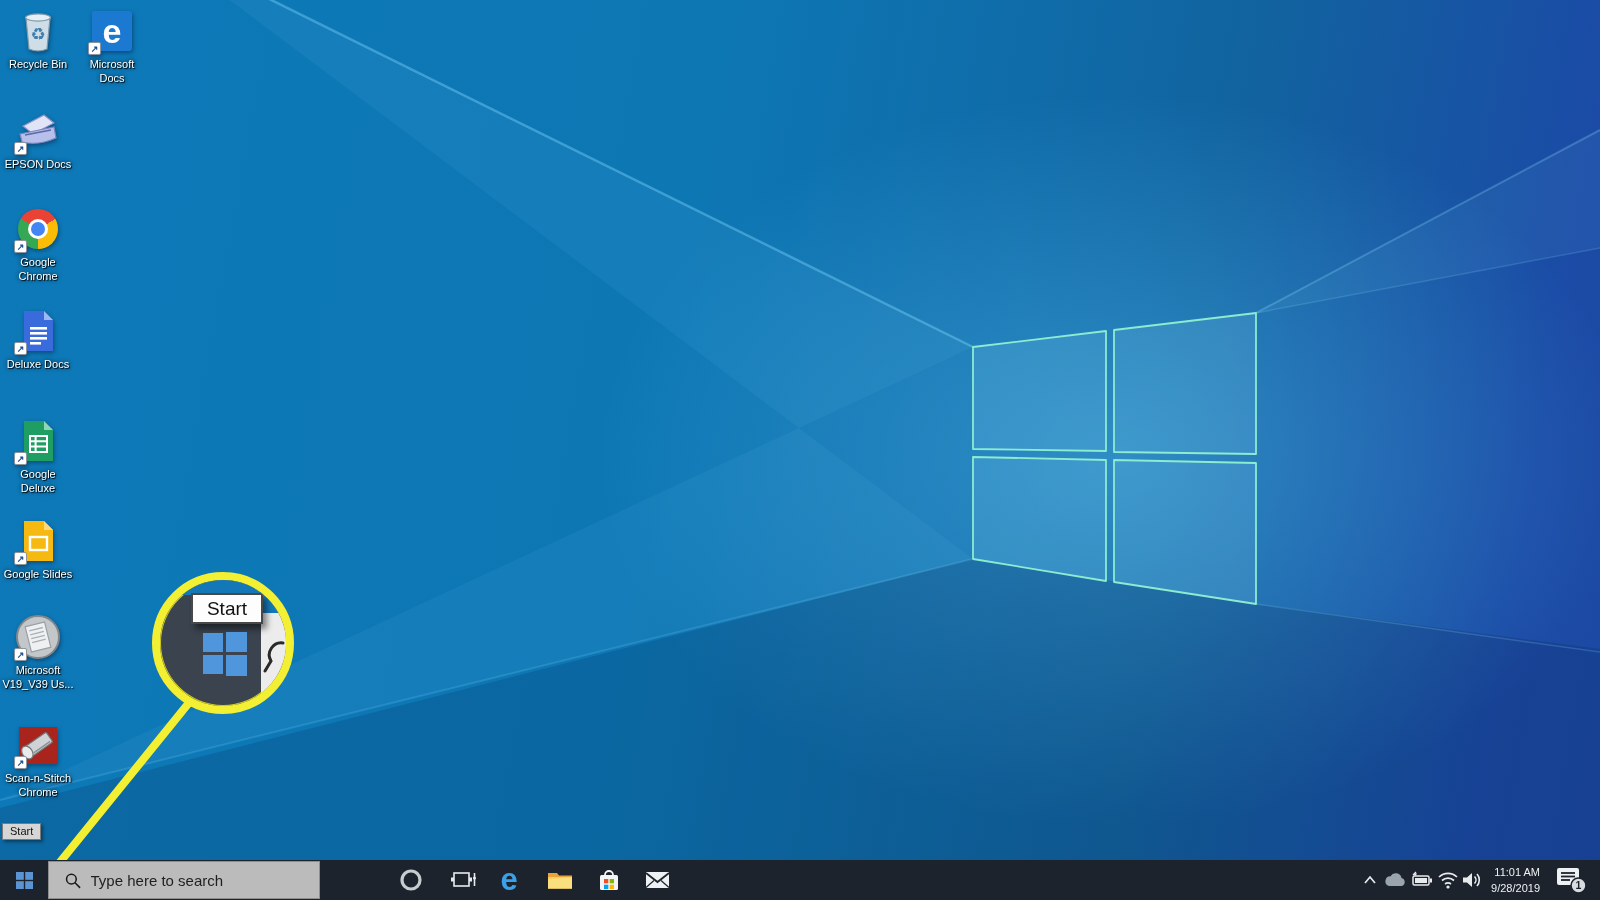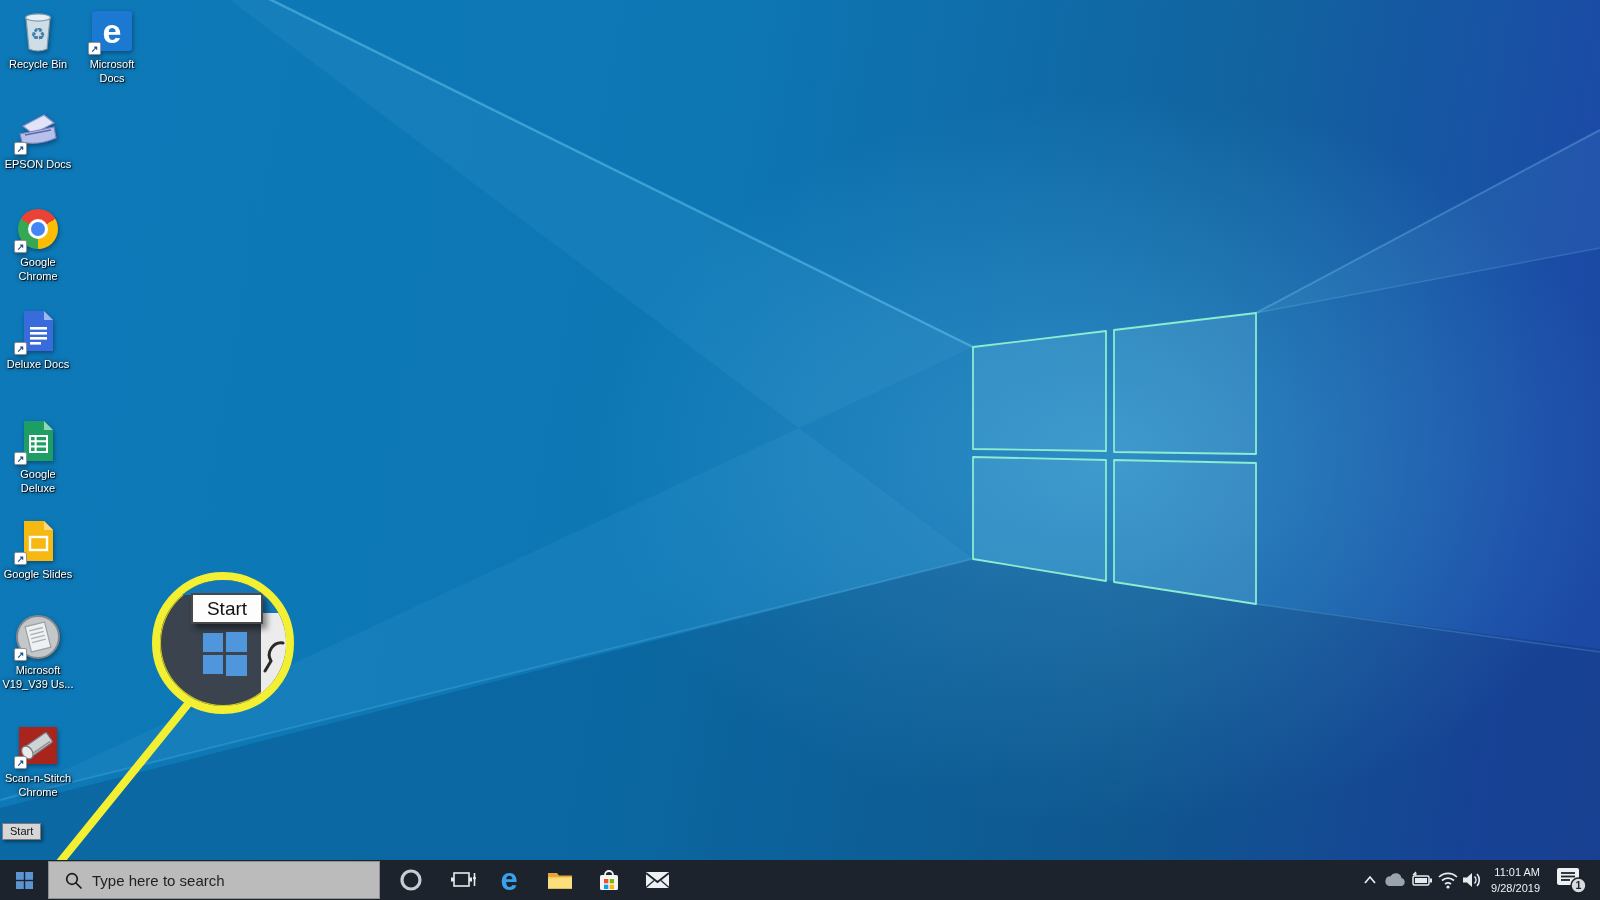--- a/index.html
+++ b/index.html
@@ -40,21 +40,21 @@
   .cc-search { position:absolute; left:101px; top:33px; width:25px; height:93px; background:#ececec; }
   .cc-tip { position:absolute; left:31px; top:13px; width:72px; height:31px; background:#fdfdfd;
             border:2px solid #484848; box-shadow:4px 5px 6px rgba(0,0,0,.45);
             display:flex; align-items:center; justify-content:center;
             font-size:19px; color:#111; }
   .cc-flag { position:absolute; left:43px; top:52px; }
 
   
   .taskbar { position:absolute; left:0; top:860px; width:1600px; height:40px; background:#1c232c; }
   .start-btn { position:absolute; left:0; top:0; width:48px; height:40px; display:flex; align-items:center; justify-content:center; }
-  .searchbox { position:absolute; left:48px; top:1px; width:332px; height:38px; background:#bbbbbb;
+  .searchbox { position:absolute; left:48px; top:1px; width:272px; height:38px; background:#bbbbbb;
                border:1px solid #8e8e8e; display:flex; align-items:center; }
   .searchbox svg { margin-left:16px; }
   .searchbox input { border:none; outline:none; background:transparent; width:250px; margin-left:10px;
                      font-family:"Liberation Sans", sans-serif; font-size:15px; color:#1f1f1f; }
   .searchbox input::placeholder { color:#1f1f1f; opacity:1; }
   .tb-btn { position:absolute; top:6px; width:28px; height:28px; display:flex; align-items:center; justify-content:center; }
   .tray-btn { position:absolute; top:8px; width:24px; height:24px; display:flex; align-items:center; justify-content:center; }
   .clock { position:absolute; left:1484px; top:4px; width:56px; height:32px; text-align:right;
            color:#eef1f4; font-size:11px; line-height:16px; }
   .tooltip { position:absolute; left:2px; top:823px; background:#d6d6d6; border:1px solid #7b7b7b;

